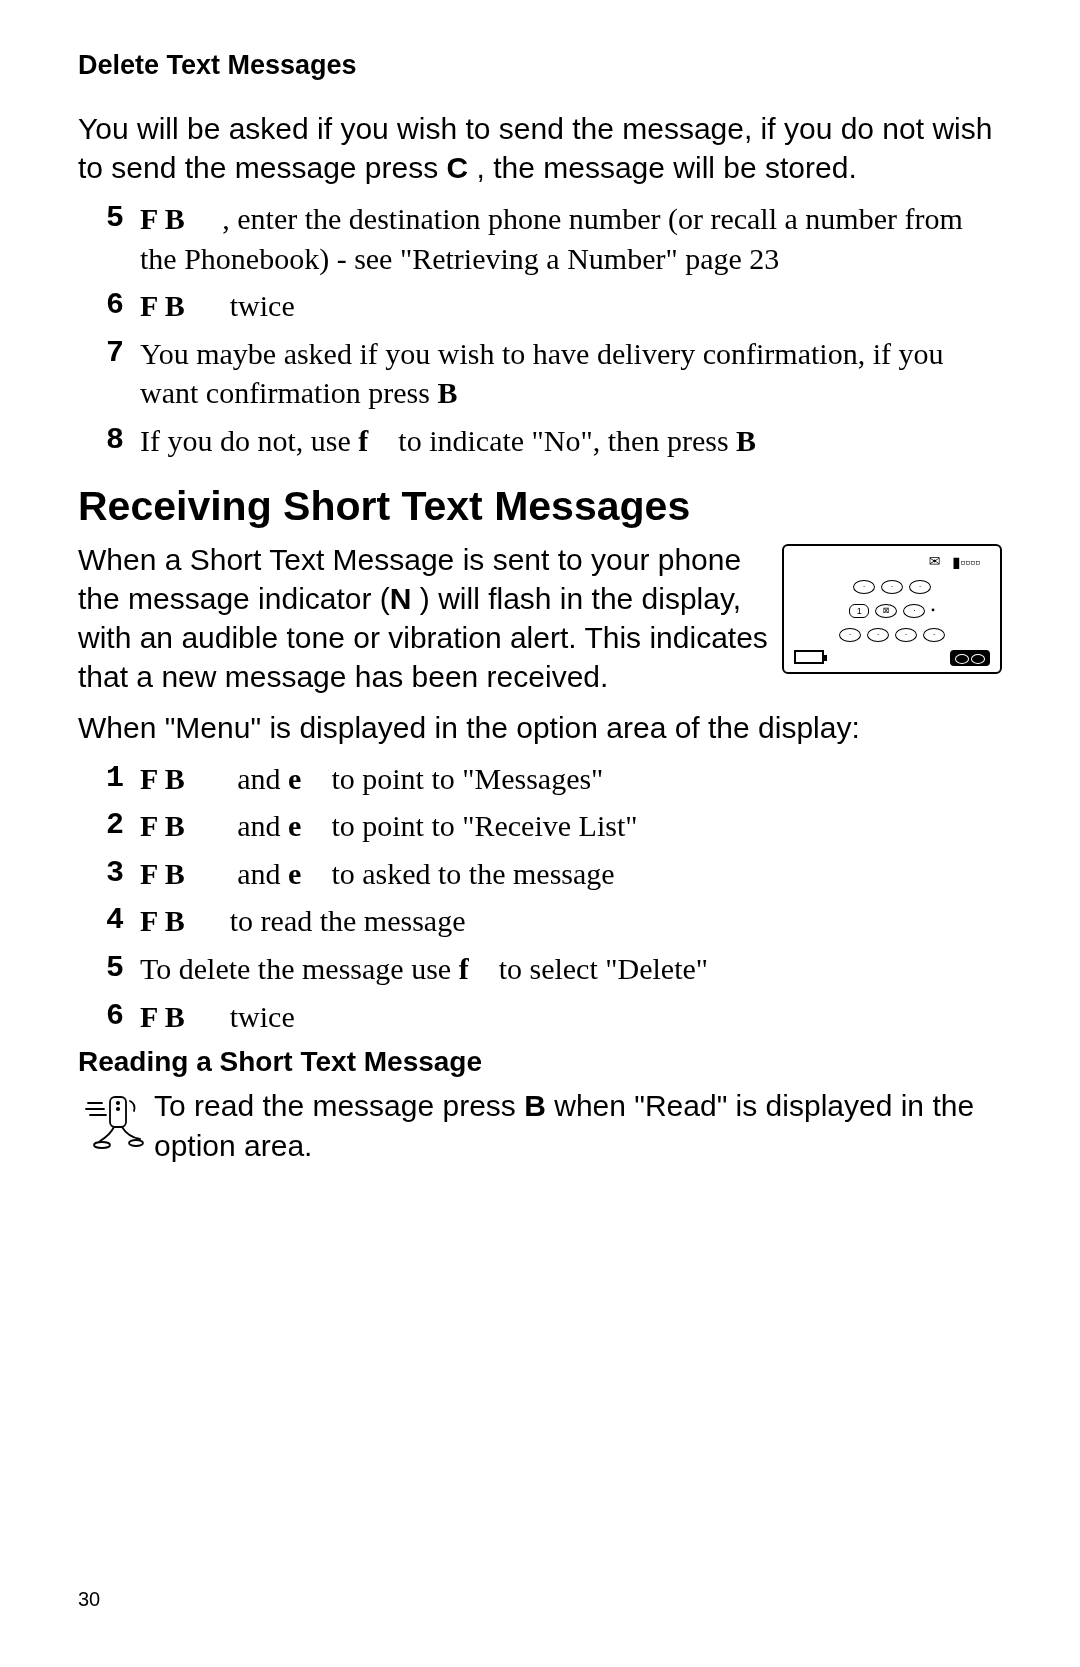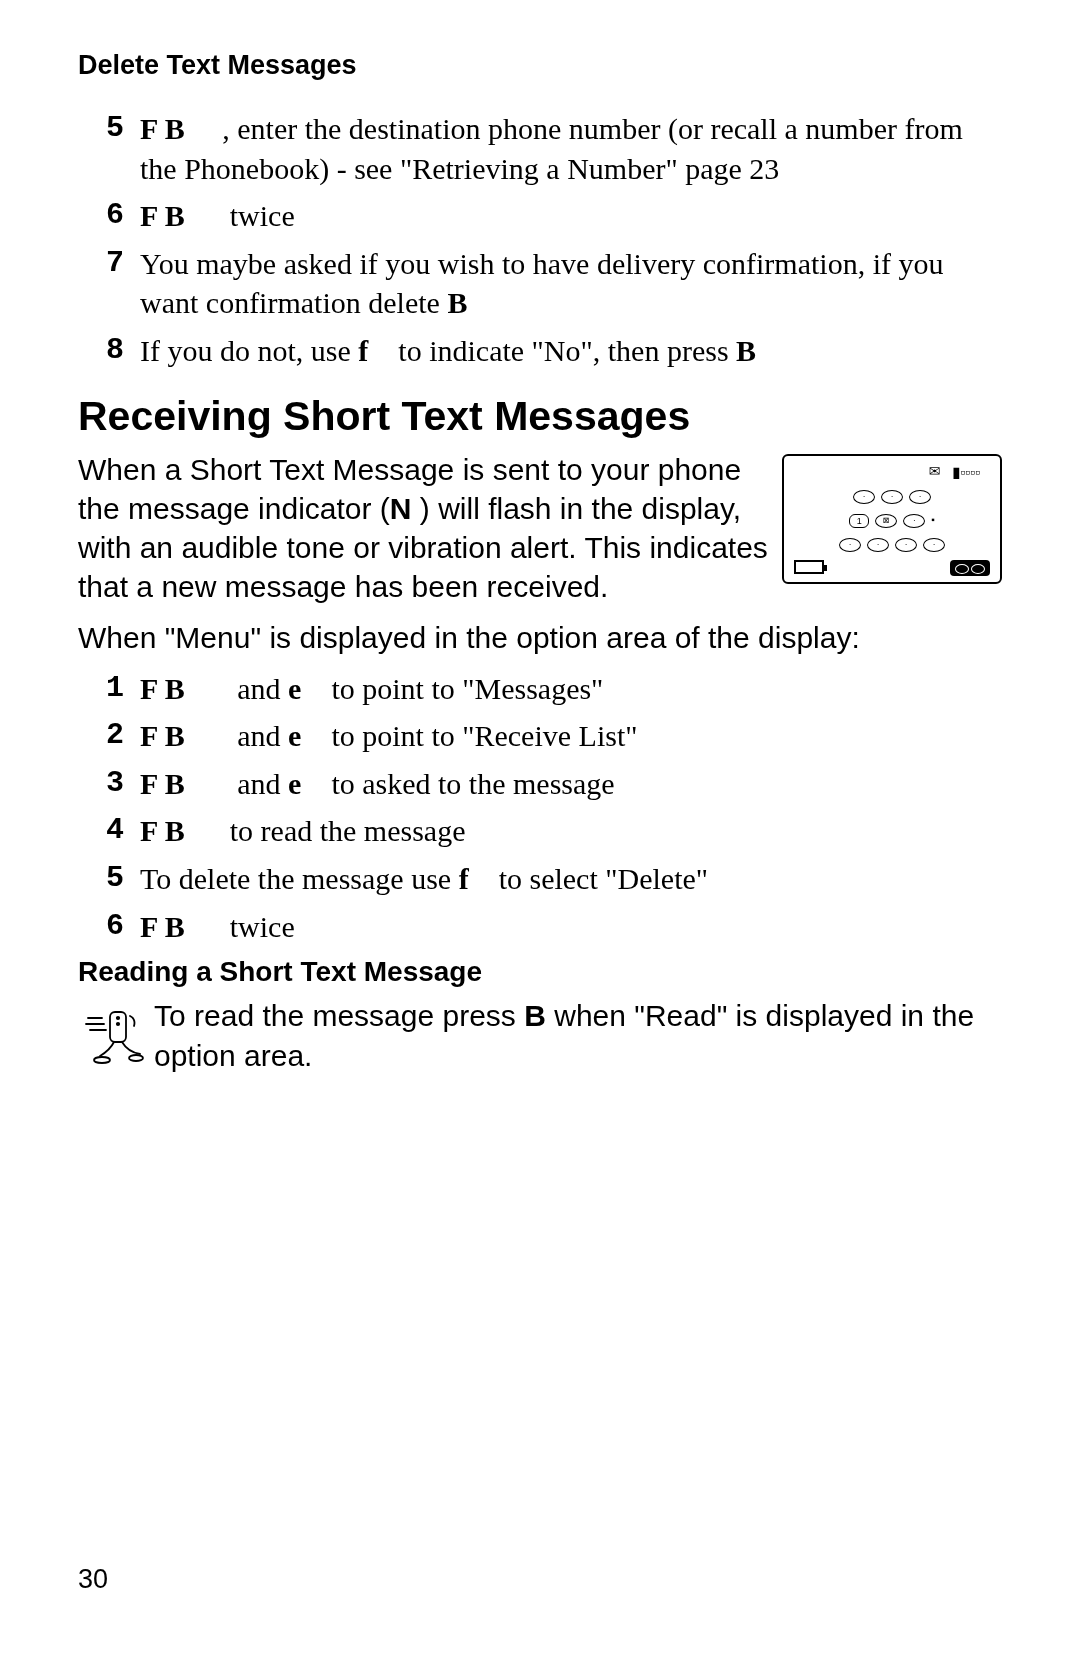--- a/index.html
+++ b/index.html
@@ -118,56 +118,59 @@
   .twooval {
     width:40px; height:16px; background:#000; border-radius:4px; position:relative;
   }
   .twooval::before, .twooval::after {
     content:""; position:absolute; top:4px; width:12px; height:8px;
     border:1px solid #fff; border-radius:50%;
   }
   .twooval::before { left:5px; }
   .twooval::after { right:5px; }
   .tip-row {
-    display:flex; align-items:flex-end; font-size:30px; line-height:1.32;
+    display:flex; align-items:center; font-size:30px; line-height:1.32;
     padding-left:6px;
   }
   .tip-icon {
     width:70px; flex-shrink:0; padding-top:2px;
   }
   .tip-svg { width:64px; height:58px; }
   .page-num {
-    position:absolute; bottom:72px; left:78px; font-size:27px;
+    position:absolute; bottom:56px; left:78px; font-size:20px;
   }
 </style>
 </head>
 <body>
 
 <div class="page">
 
   <div class="header-title">Delete Text Messages</div>
 
+  <div class="para">
+    <span>You will be asked if you wish to send the message, if you do not wish to send the message press </span><span class="keycap">C</span><span> , the message will be stored.</span>
+  </div>
 
   <div class="steps">
     <div class="step">
       <span class="step-num">5</span>
       <span class="step-text">
         <span class="keycap">F B</span>&nbsp;&nbsp;&nbsp;&nbsp;&nbsp;<span>, enter the destination phone number (or recall a number from the Phonebook) - see "Retrieving a Number" page 23</span>
       </span>
     </div>
     <div class="step">
       <span class="step-num">6</span>
       <span class="step-text">
         <span class="keycap">F B</span>&nbsp;&nbsp;&nbsp;&nbsp;&nbsp;&nbsp;<span>twice</span>
       </span>
     </div>
     <div class="step">
       <span class="step-num">7</span>
       <span class="step-text">
-        <span>You maybe asked if you wish to have delivery confirmation, if you want confirmation delete </span><span class="keycap">B</span>
+        <span>You maybe asked if you wish to have delivery confirmation, if you want confirmation press </span><span class="keycap">B</span>
       </span>
     </div>
     <div class="step">
       <span class="step-num">8</span>
       <span class="step-text">
         <span>If you do not, use </span><span class="lower-key">f</span>&nbsp;&nbsp;&nbsp;<span> to indicate "No", then press </span><span class="keycap">B</span>
       </span>
     </div>
   </div>
 

